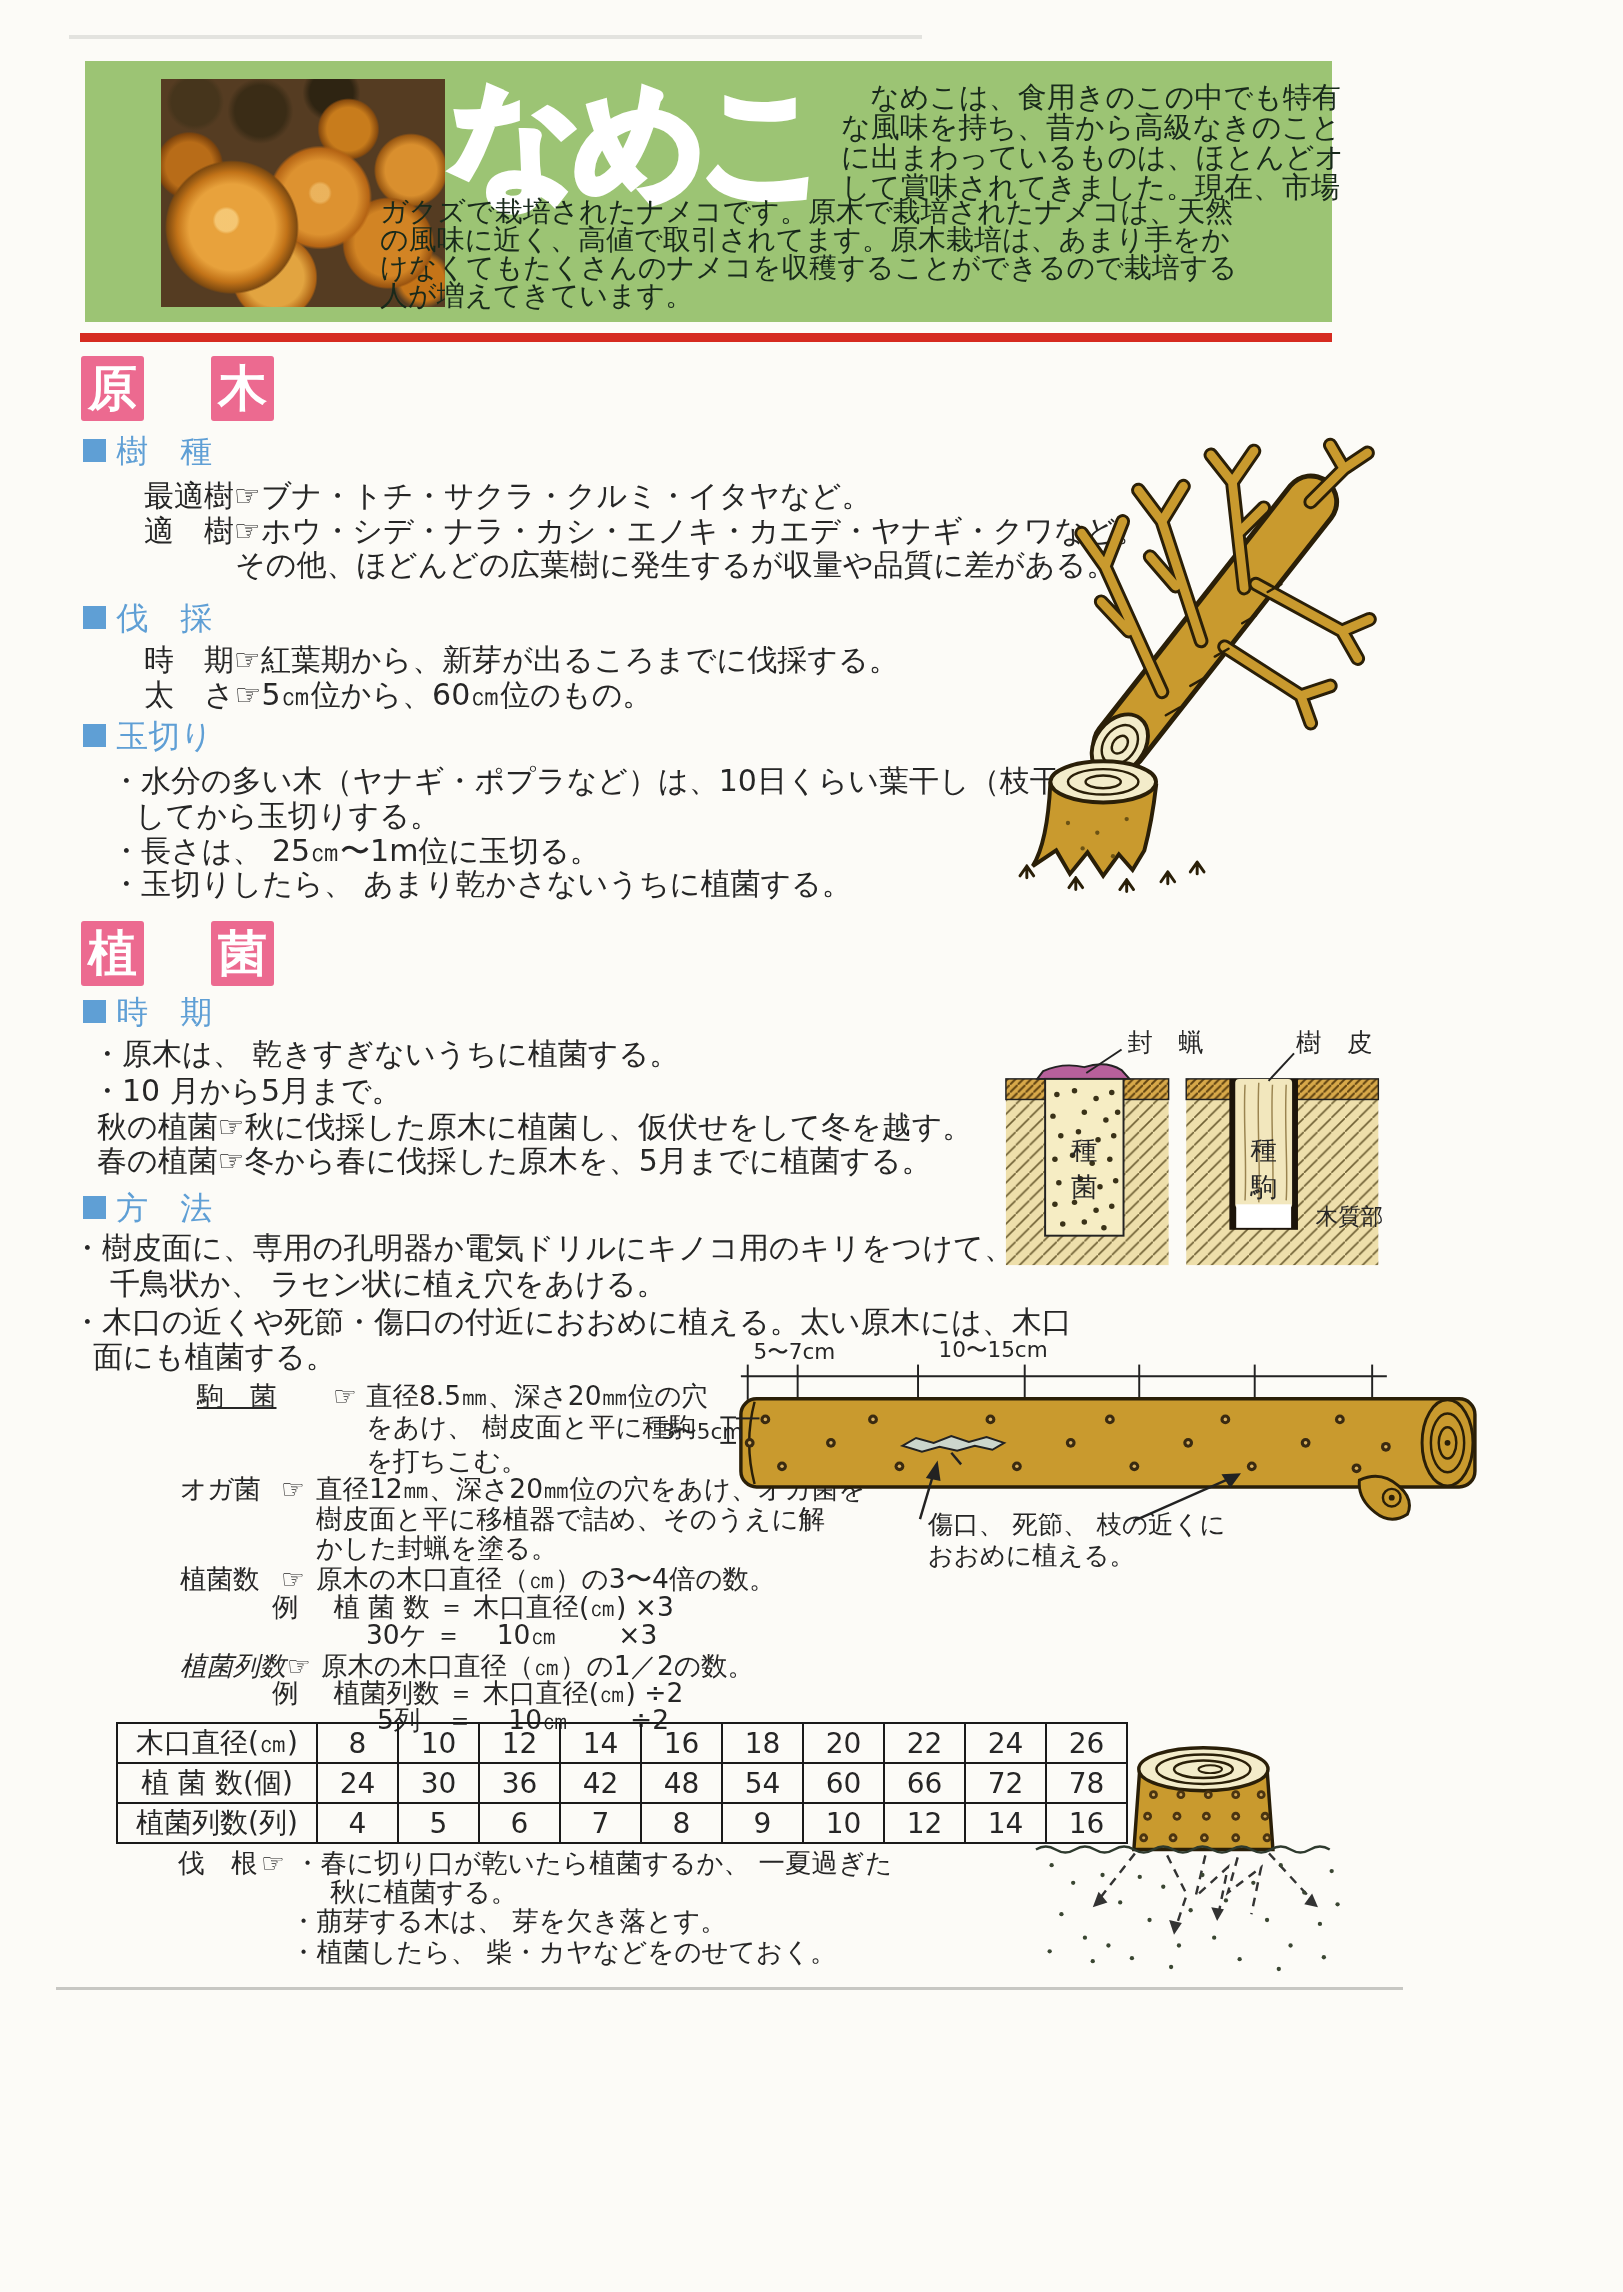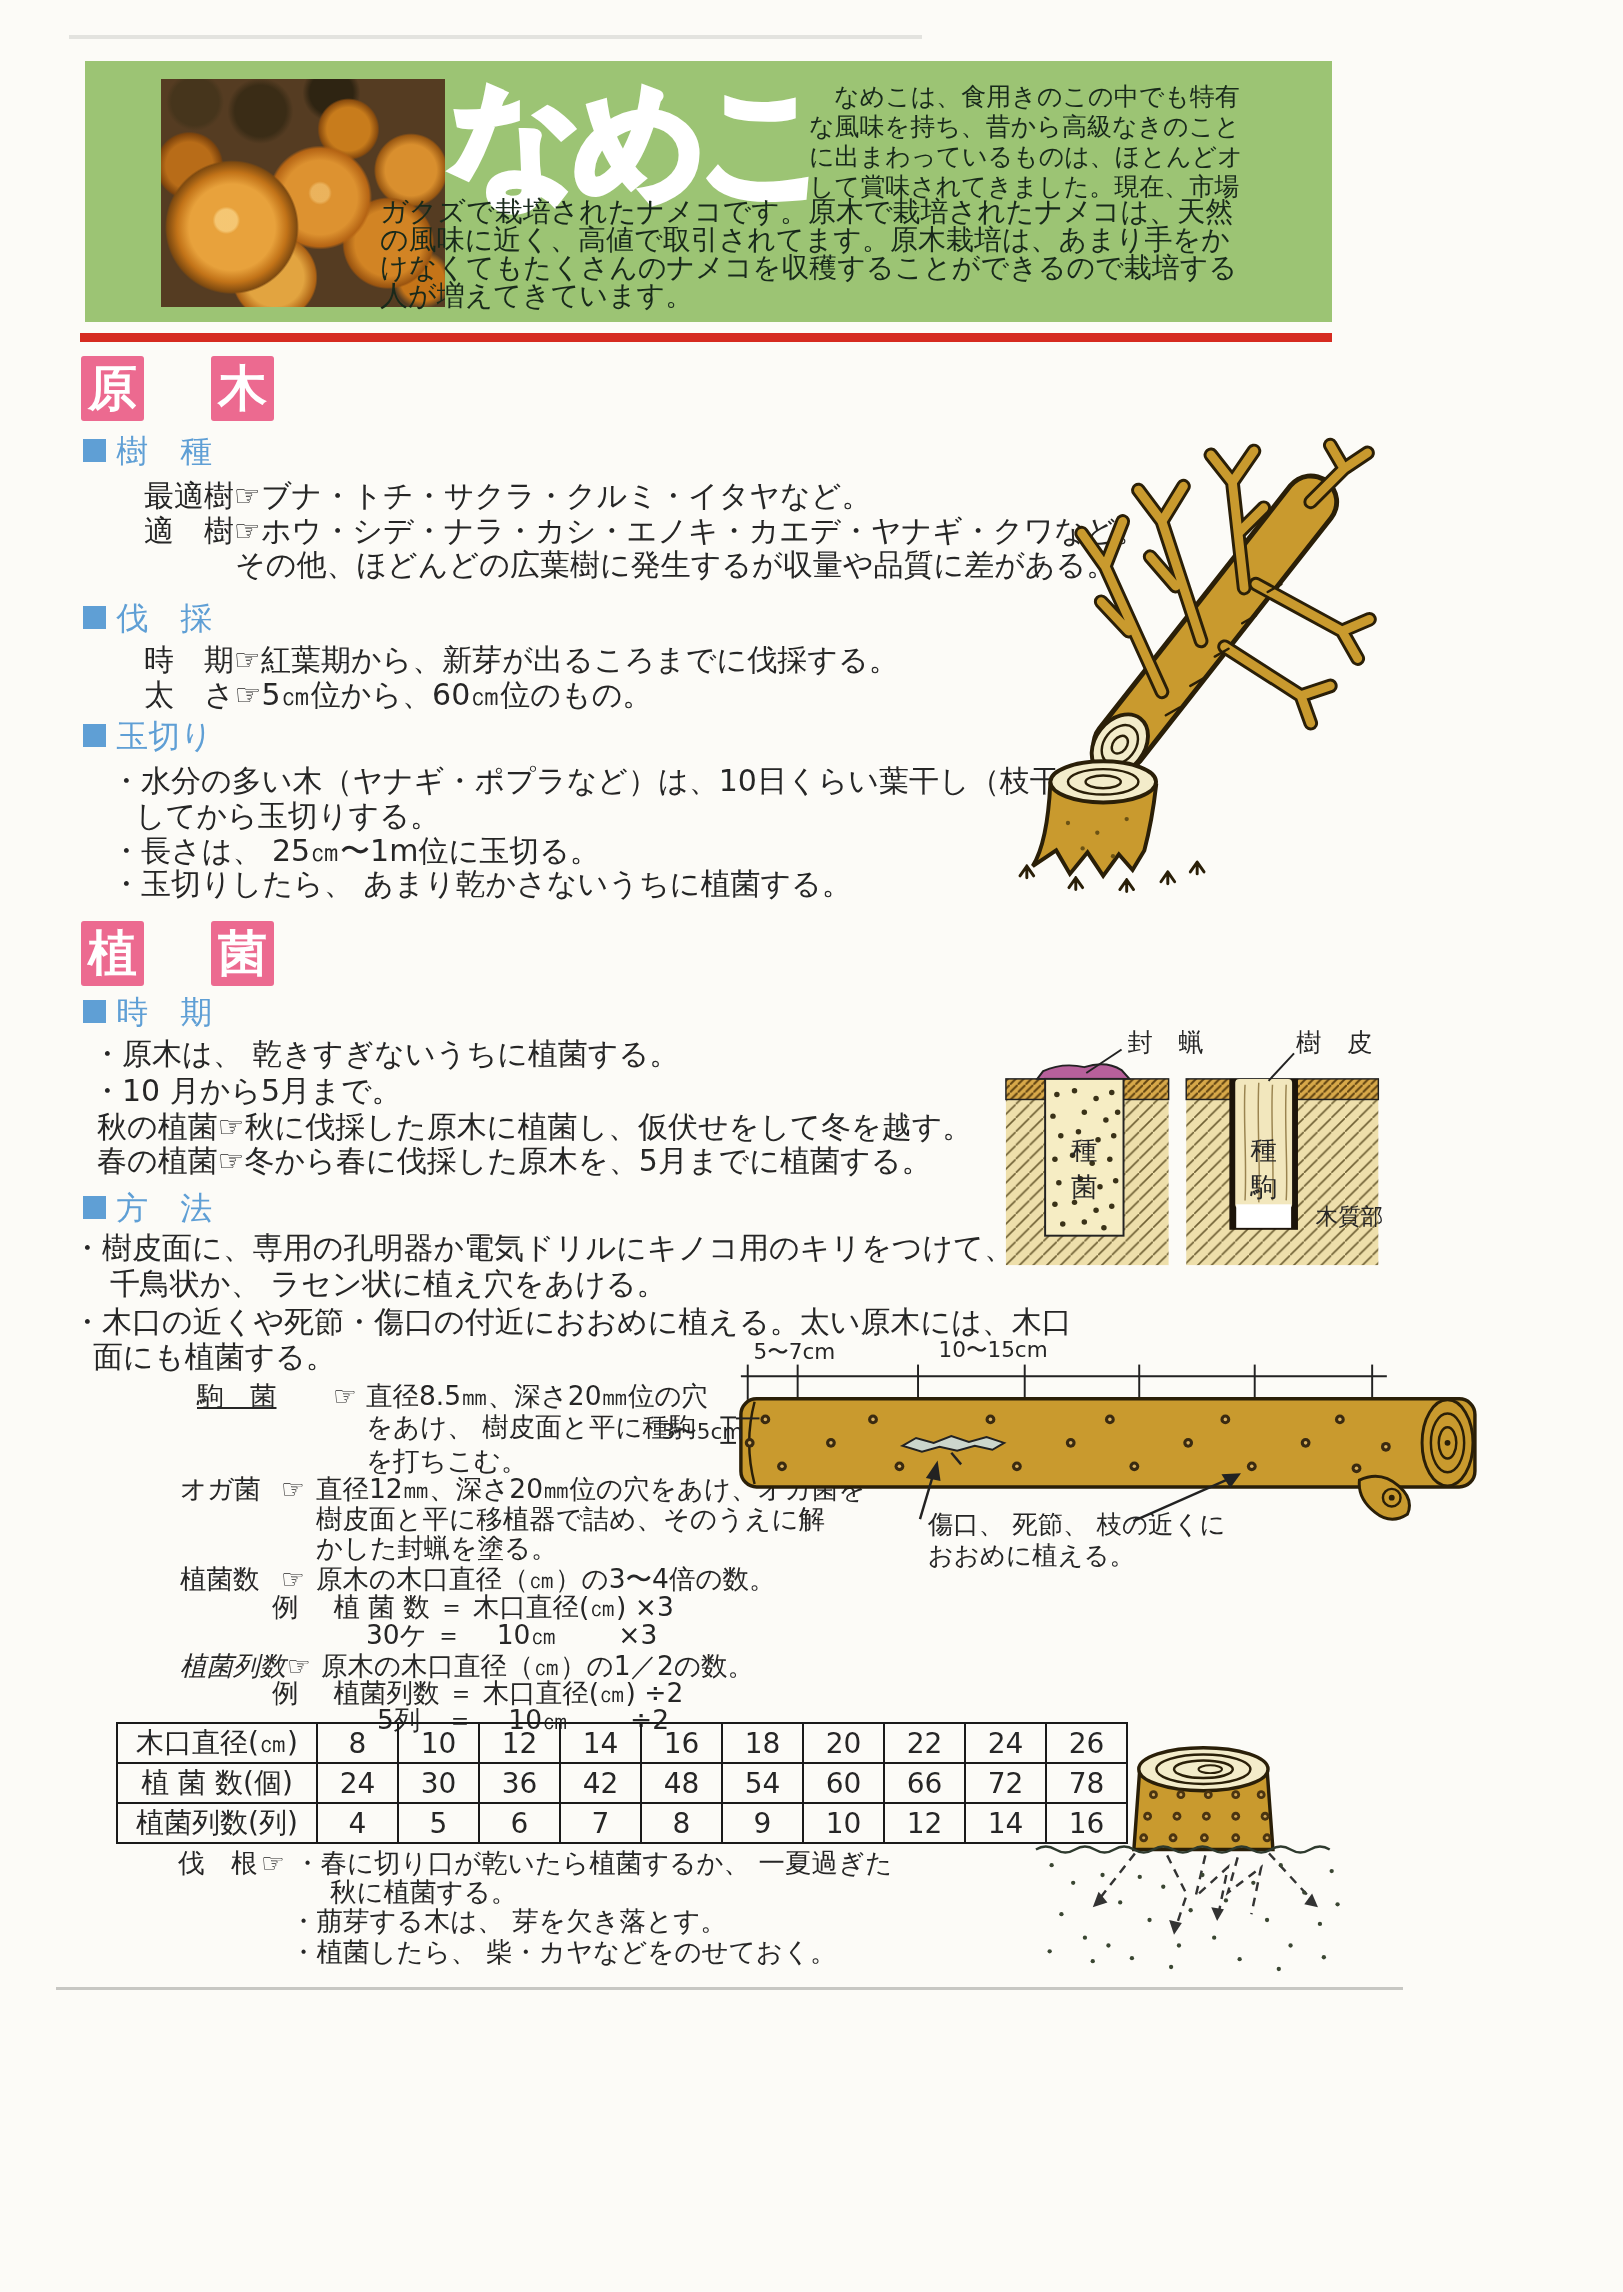--- a/index.html
+++ b/index.html
@@ -24,21 +24,21 @@
        radial-gradient(circle at 40% 87%, #e2a440 0 29px, #ad6214 41px, transparent 43px),
        radial-gradient(circle at 10% 38%, #b86c18 0 23.5px, #7e440c 32px, transparent 34px),
        radial-gradient(circle at 66% 22%, #c87c1c 0 21.6px, #8a4c0e 29px, transparent 31px),
        radial-gradient(circle at 92% 88%, #c57418 0 21.6px, transparent 29px),
        radial-gradient(circle at 35% 14%, #3a2c16 0 25.5px, transparent 33px),
        radial-gradient(circle at 60% 6%, #2e2412 0 21.6px, transparent 29px),
        radial-gradient(circle at 12% 10%, #46351c 0 23.5px, transparent 29px);}
   .logo{position:absolute;left:365px;top:9.8px;font-size:129px;font-weight:bold;color:#fff;
         letter-spacing:-7.8px;-webkit-text-stroke:6.9px #fff;line-height:1.1;}
   .intro{font-family:"DejaVu Serif","Liberation Serif",serif;color:#18291b;}
-  .intro-col{position:absolute;left:724px;top:20.6px;width:529px;font-size:25px;line-height:30px;}
+  .intro-col{position:absolute;left:756px;top:20.6px;width:529px;font-size:29px;line-height:30px;}
   .intro-col div:first-child{text-indent:1em;}
   .intro-full{position:absolute;left:295px;top:137px;width:951px;font-size:28px;line-height:28px;}
   
   .redbar{position:absolute;left:80px;top:333px;width:1252px;height:8.8px;background:var(--red_bar);}
   .sec-title{position:absolute;display:flex;gap:67px;}
   .sec-box{width:63px;height:65px;background:var(--pink_title);color:#fff;font-size:49px;font-weight:bold;
            display:flex;align-items:center;justify-content:center;border-radius:2.9px;}
   .sub-head{position:absolute;display:flex;align-items:center;height:47px;}
   .sq{width:22.5px;height:22.5px;background:var(--blue_heading);margin-right:10.8px;flex:none;}
   .sub-label{color:var(--blue_heading);font-size:32px;font-weight:normal;line-height:1;white-space:pre;}

